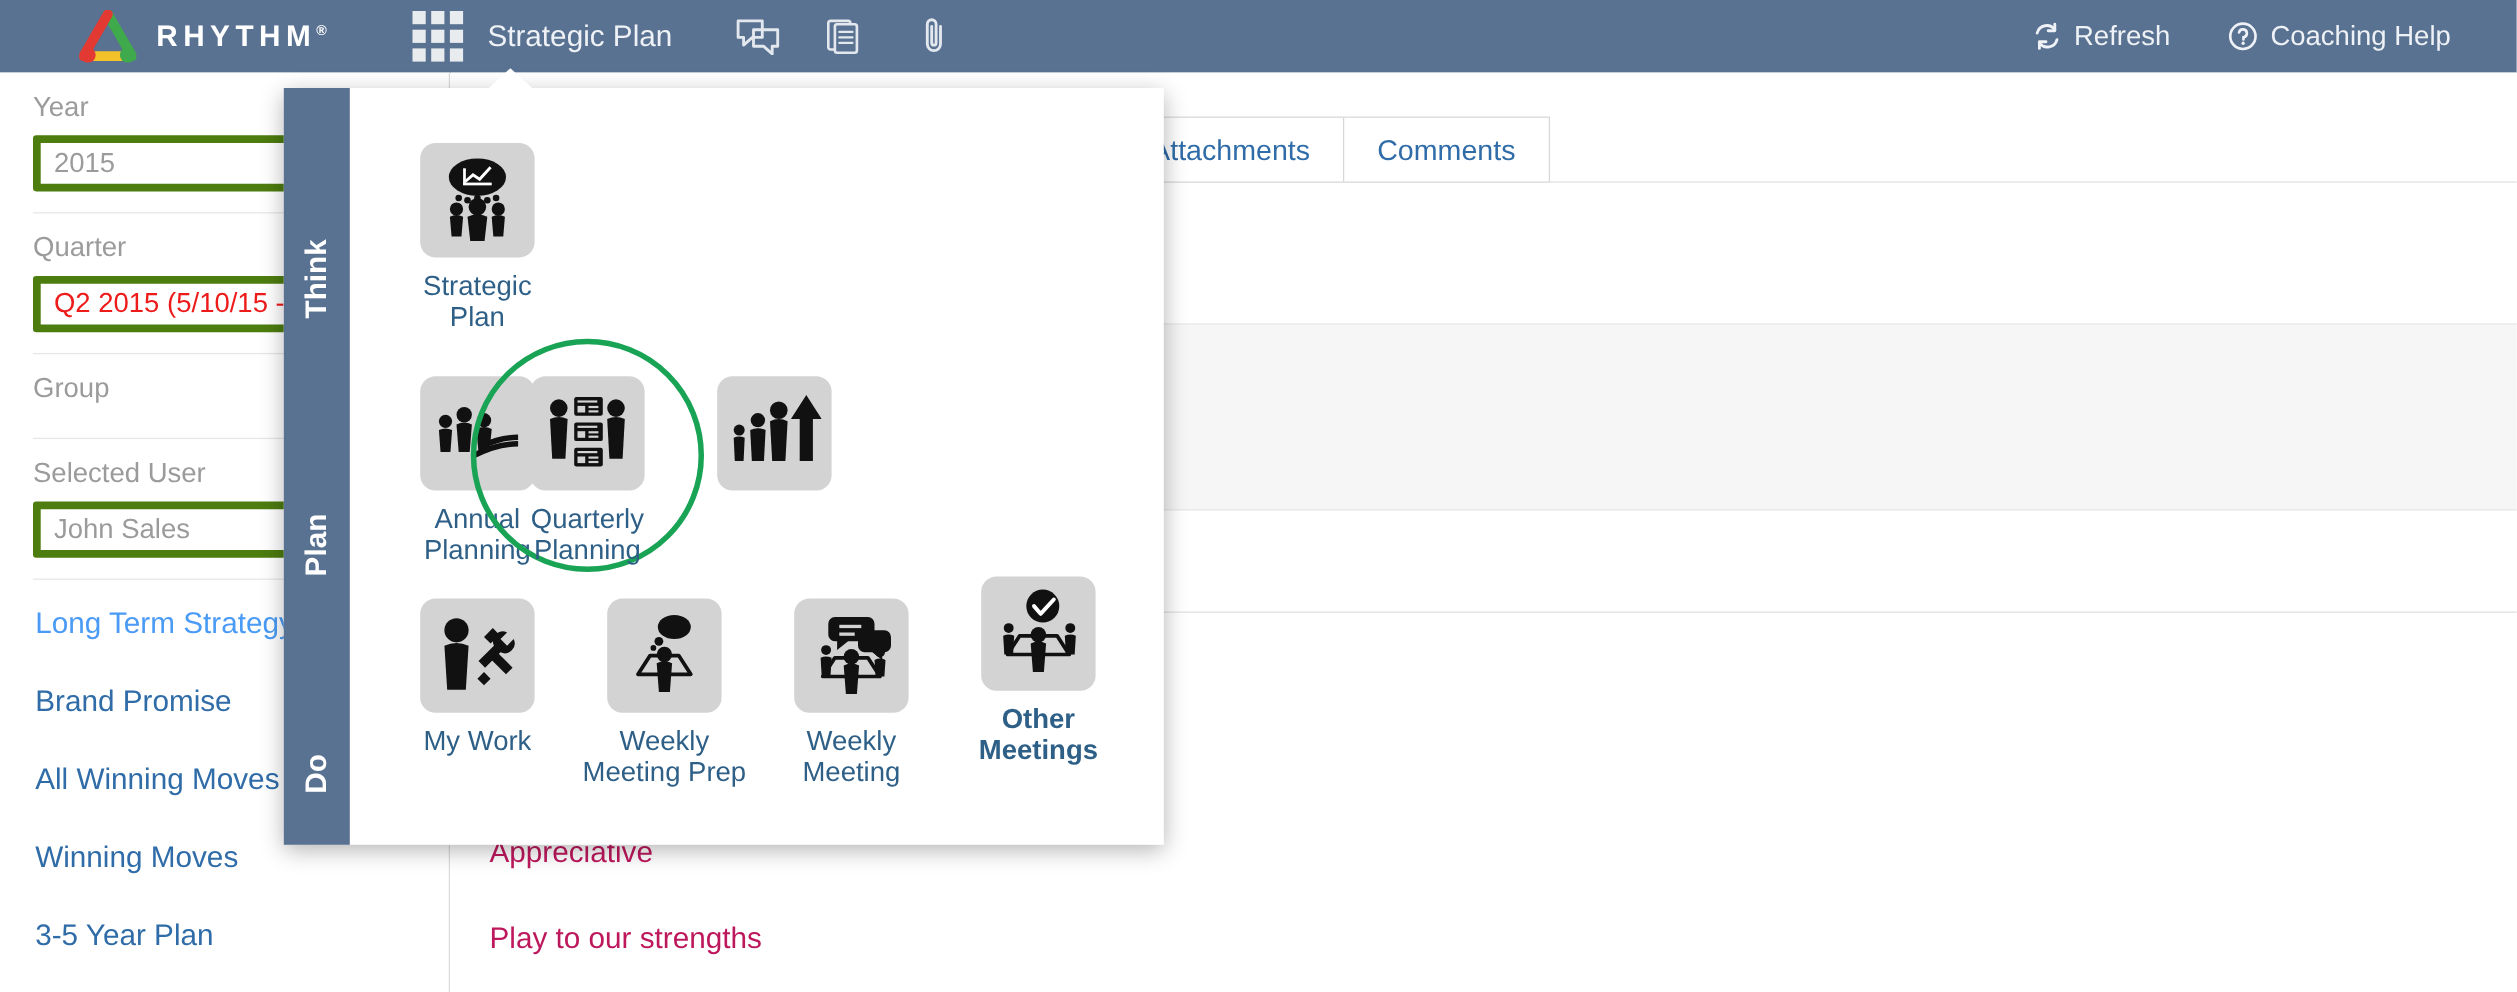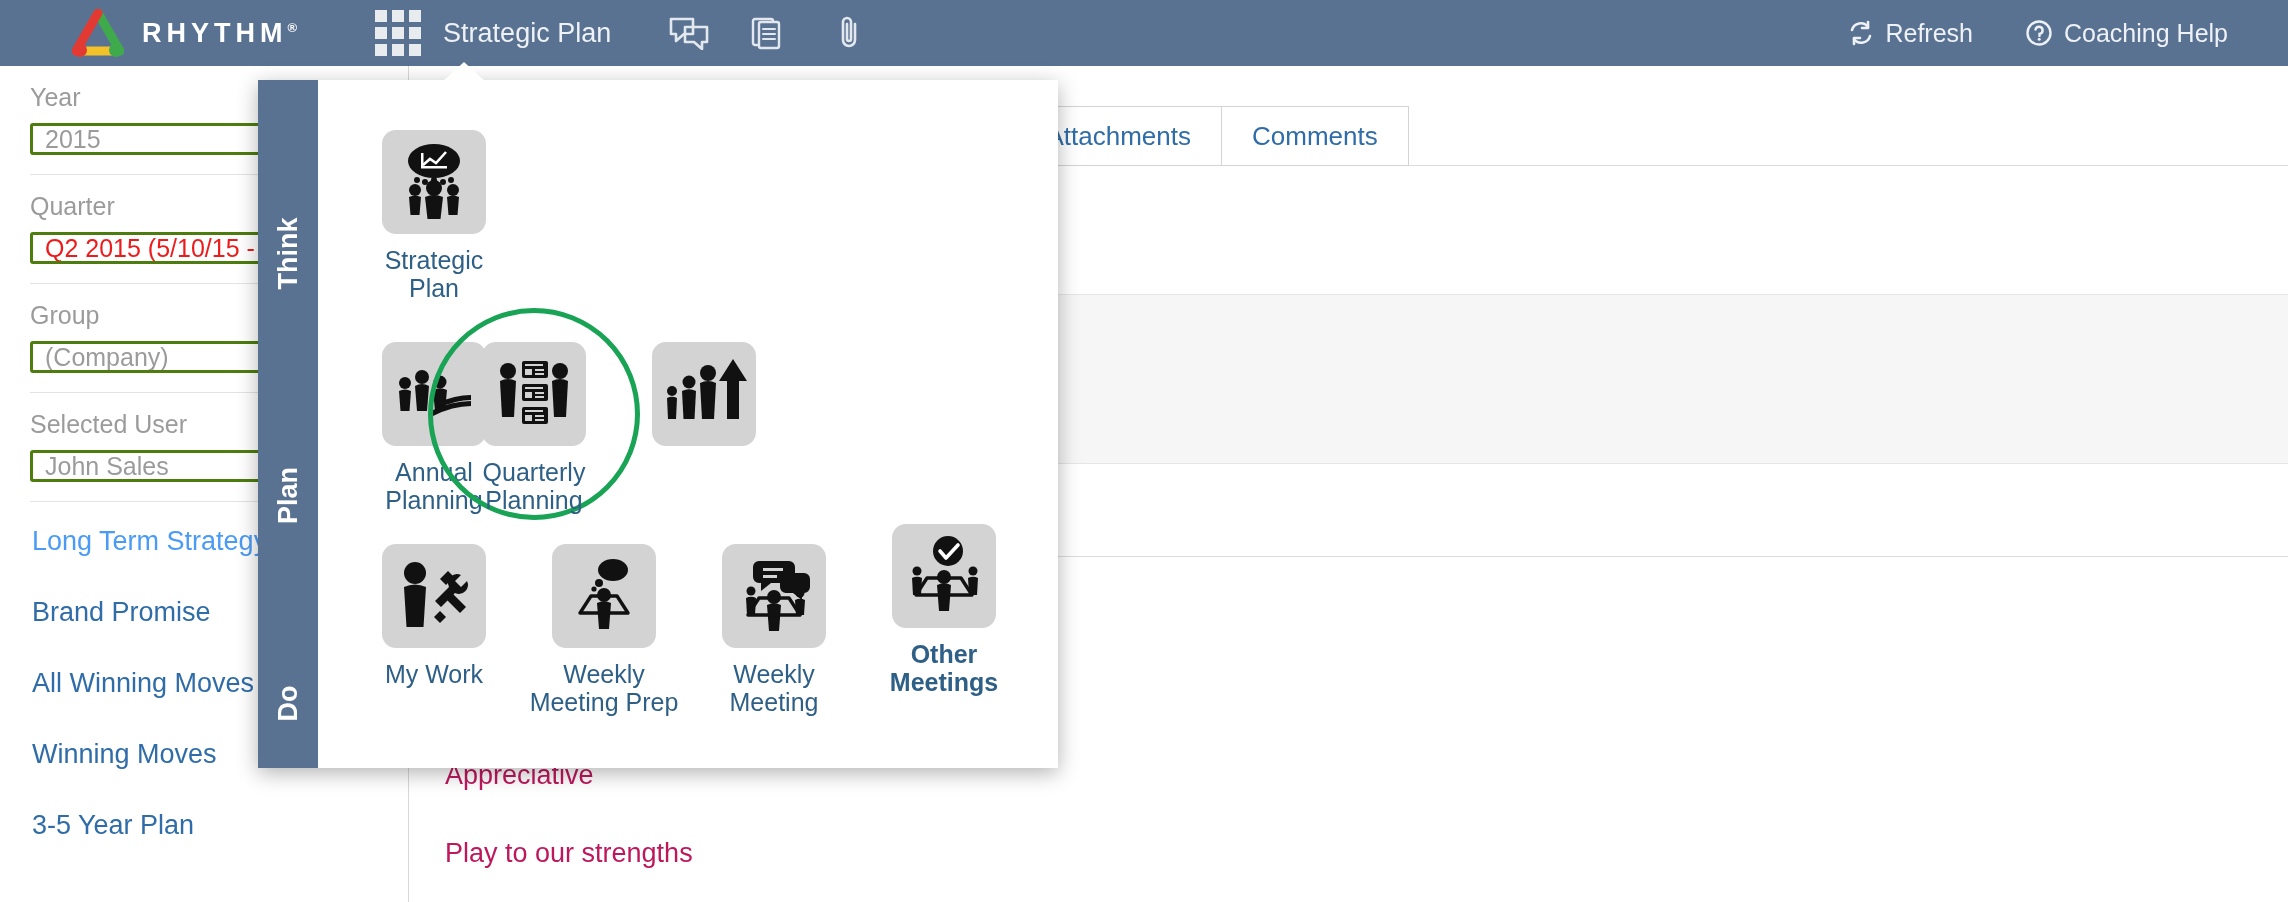--- a/index.html
+++ b/index.html
@@ -52,21 +52,21 @@
 
   
   .sidebar {
     position: absolute; left: 0; top: 66px; width: 409px; height: 836px;
     background: #ffffff; border-right: 1px solid #d8d8d8;
   }
   .sb-inner { padding: 0 30px; }
   .sb-field { border-bottom: 1px solid #e3e3e3; padding: 17px 0 19px 0; }
   .sb-label { color: #9b9b9b; font-size: 25px; margin-bottom: 11px; }
   .sb-input {
-    border: 3px solid #4d7c0f; border-radius: 3px; height: 32px;
+    border: 7px solid #4d7c0f; border-radius: 3px; height: 51px;
     display: flex; align-items: center; padding: 0 12px;
     color: #9b9b9b; font-size: 25px; background: #fff; cursor: pointer;
     white-space: nowrap; overflow: hidden;
   }
   .sb-input.alert { color: #ee1b1b; }
   .sb-links { padding-top: 4px; }
   .sb-link {
     display: block; color: #2f6ca8; font-size: 27px;
     padding: 20px 0 20px 2px; cursor: pointer; white-space: nowrap;
   }
@@ -227,21 +227,20 @@
         <div class="sb-input">2015</div>
       </div>
 
       <div class="sb-field">
         <div class="sb-label">Quarter</div>
         <div class="sb-input alert">Q2 2015 (5/10/15 - 6/30/15)</div>
       </div>
 
       <div class="sb-field">
         <div class="sb-label">Group</div>
-        <div class="sb-input">(Company)</div>
       </div>
 
       <div class="sb-field">
         <div class="sb-label">Selected User</div>
         <div class="sb-input">John Sales</div>
       </div>
 
       <div class="sb-links">
         <a class="sb-link active">Long Term Strategy</a>
         <a class="sb-link">Brand Promise</a>

